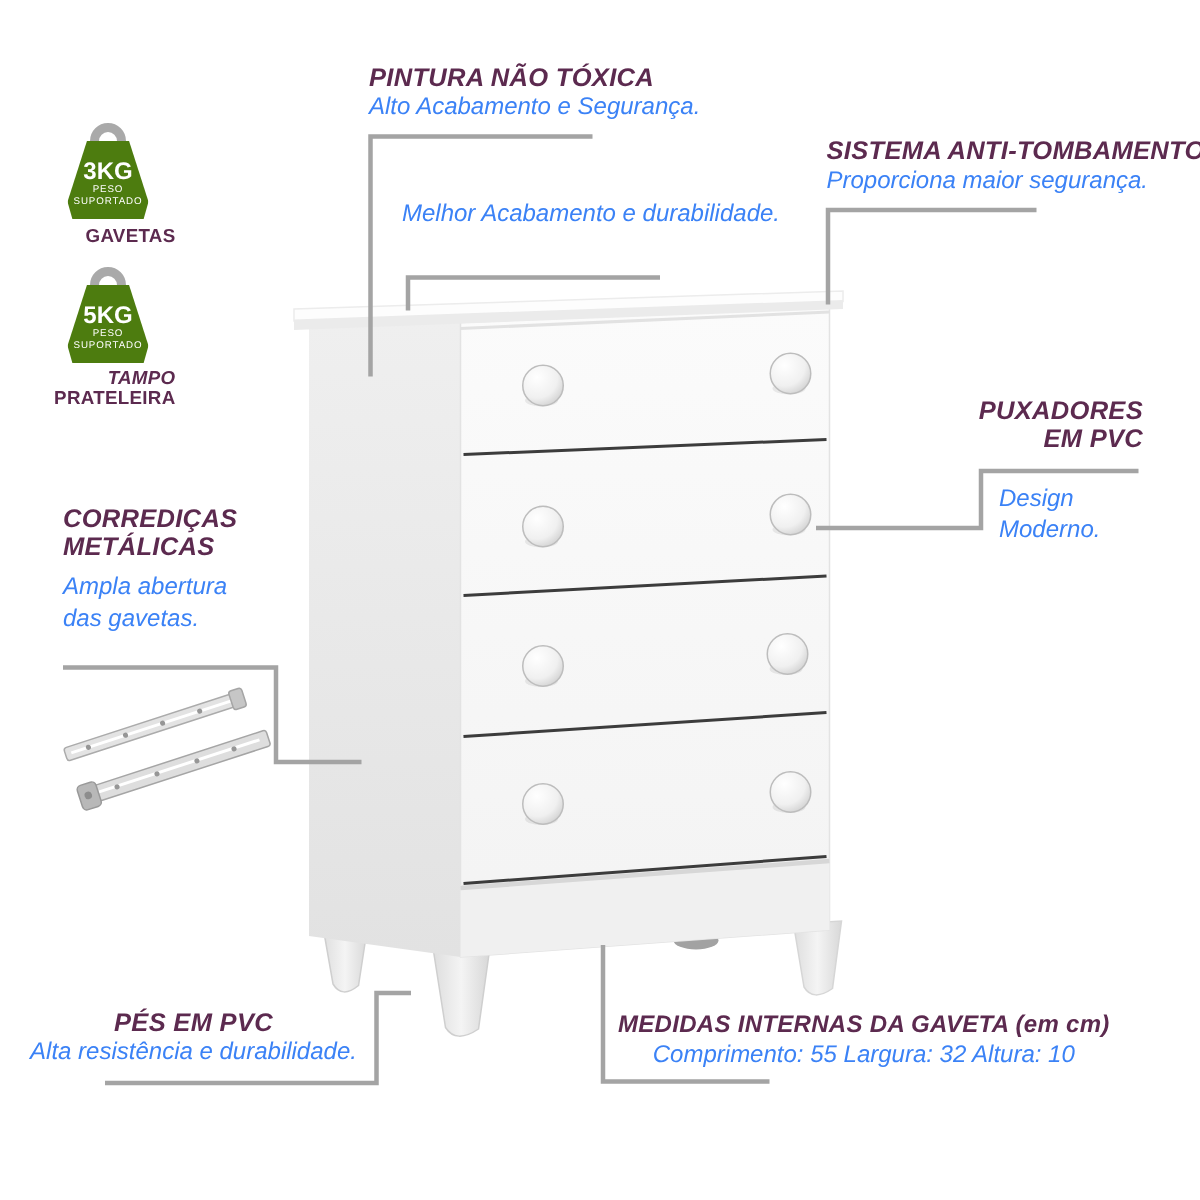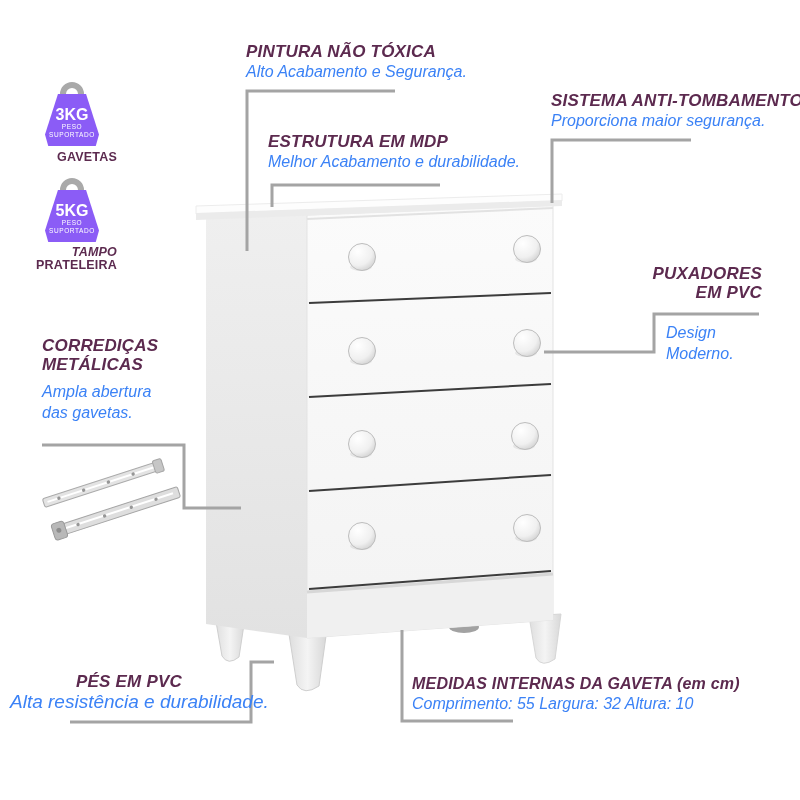--- a/index.html
+++ b/index.html
@@ -15,21 +15,21 @@
   }
   .co-sub{
     font-style:italic;font-size:16px;line-height:21px;color:#3b82f6;white-space:nowrap;
   }
   .right{text-align:right;}
   .center{text-align:center;}
   
   .kettlebell{position:absolute;width:54px;}
   .kb-ring{width:24px;height:24px;border:6px solid #a9a9a9;border-radius:50%;
            margin:0 auto;box-sizing:border-box;background:#ffffff;}
-  .kb-body{position:relative;margin-top:-12px;height:52px;background:#8b5cf6;
+  .kb-body{position:relative;margin-top:-12px;height:52px;background:#4d7c0f;
            clip-path:polygon(24% 0%,76% 0%,100% 78%,94% 100%,6% 100%,0% 78%);
            display:flex;flex-direction:column;align-items:center;justify-content:center;}
   .kb-value{color:#ffffff;font-weight:bold;font-size:16px;line-height:17px;margin-top:4px;}
   .kb-small{color:#ffffff;font-size:6.5px;line-height:8px;letter-spacing:.6px;}
   .kb-label{position:absolute;width:90px;text-align:right;font-weight:bold;
             font-size:12.5px;line-height:12.5px;color:#5c2a4f;letter-spacing:.2px;}
 </style>
 </head>
 <body>
 
@@ -155,21 +155,20 @@
     <div class="co-title">PINTURA NÃO TÓXICA</div>
     <div class="co-sub">Alto Acabamento e Segurança.</div>
   </div>
 
   <div class="co" style="left:551px;top:91px;">
     <div class="co-title">SISTEMA ANTI-TOMBAMENTO</div>
     <div class="co-sub">Proporciona maior segurança.</div>
   </div>
 
   <div class="co" style="left:268px;top:132px;">
-    <div class="co-title">ESTRUTURA EM MDP</div>
     <div class="co-sub">Melhor Acabamento e durabilidade.</div>
   </div>
 
   <div class="co right" style="left:600px;top:264px;width:162px;">
     <div class="co-title">PUXADORES</div>
     <div class="co-title">EM PVC</div>
   </div>
   <div class="co" style="left:666px;top:322px;">
     <div class="co-sub">Design</div>
     <div class="co-sub">Moderno.</div>
@@ -177,21 +176,21 @@
 
   <div class="co" style="left:42px;top:336px;">
     <div class="co-title">CORREDIÇAS</div>
     <div class="co-title">METÁLICAS</div>
     <div class="co-sub" style="margin-top:7px;">Ampla abertura</div>
     <div class="co-sub">das gavetas.</div>
   </div>
 
   <div class="co center" style="left:10px;top:672px;width:238px;">
     <div class="co-title">PÉS EM PVC</div>
-    <div class="co-sub" style="font-size:19px;">Alta resistência e durabilidade.</div>
+    <div class="co-sub" style="font-size:16px;">Alta resistência e durabilidade.</div>
   </div>
 
-  <div class="co" style="left:412px;top:674px;">
+  <div class="co" style="left:412px;top:674px;text-align:center;">
     <div class="co-title" style="font-size:16px;">MEDIDAS INTERNAS DA GAVETA (em cm)</div>
     <div class="co-sub">Comprimento: 55 Largura: 32 Altura: 10</div>
   </div>
 
 </div>
 
 </body></html>

